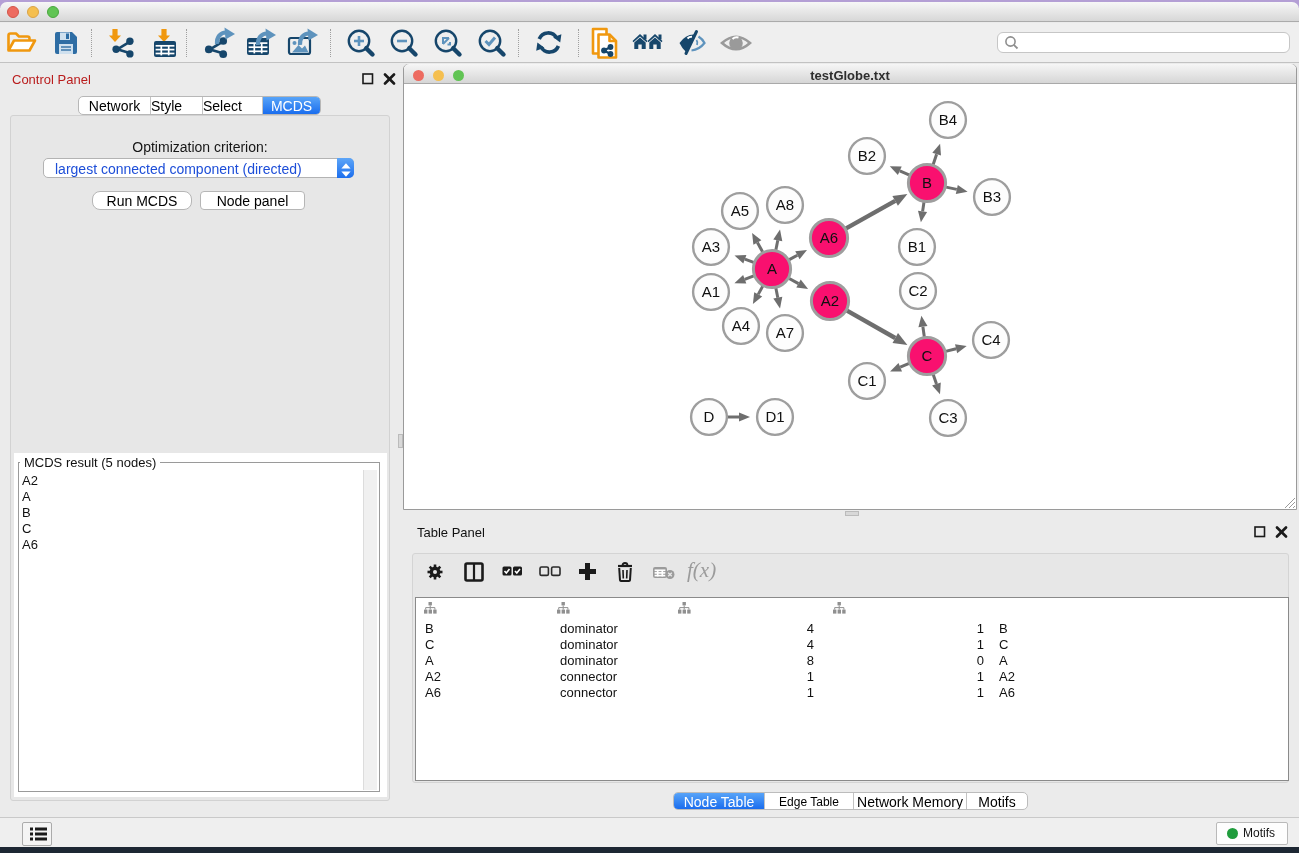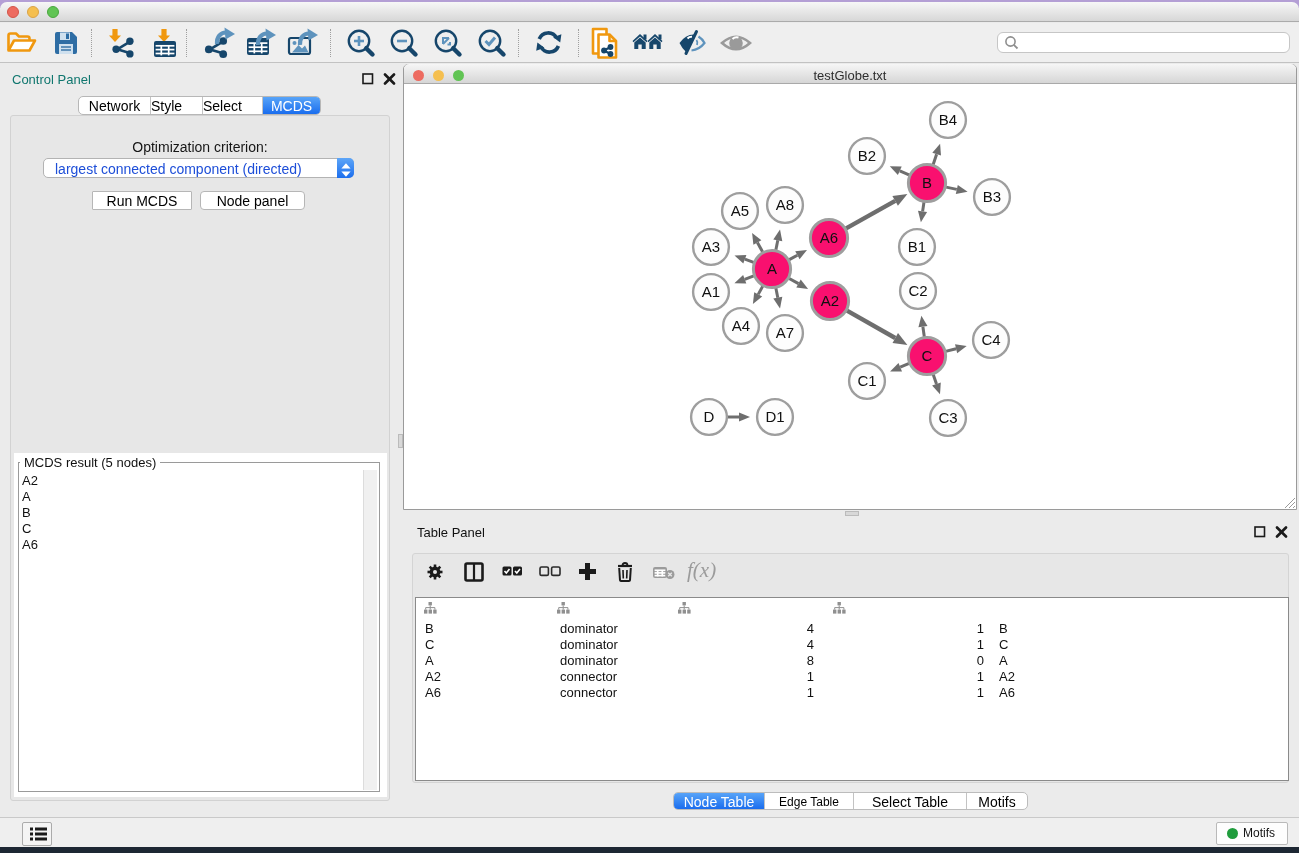--- a/index.html
+++ b/index.html
@@ -184,21 +184,21 @@
     <div class="vsep" style="left:186px"></div>
     <div class="vsep" style="left:330px"></div>
     <div class="vsep" style="left:518px"></div>
     <div class="vsep" style="left:578px"></div>
 <div class="abs" style="left:997px;top:32px;width:293px;height:21px;background:#fff;border:1px solid #c6c6c6;border-radius:6px"></div>
 <svg style="position:absolute;left:1004px;top:35px" width="16" height="16" viewBox="0 0 16 16">
       <circle cx="6.5" cy="6.5" r="4.6" fill="none" stroke="#8e8e8e" stroke-width="1.6"></circle>
       <line x1="9.9" y1="9.9" x2="13.5" y2="13.5" stroke="#8e8e8e" stroke-width="1.8"></line>
     </svg>
 
-<div class="abs" style="left:12px;top:72px;font-size:13px;color:#0f766e">Control Panel</div>
+<div class="abs" style="left:12px;top:72px;font-size:13px;color:#b91c1c">Control Panel</div>
 <svg style="position:absolute;left:362px;top:73px" width="34" height="12" viewBox="0 0 34 12">
       <rect x="1" y="1" width="9.5" height="9.5" fill="none" stroke="#1a1a1a" stroke-width="1.6"></rect>
 <g stroke="#1a1a1a" stroke-width="2.6" stroke-linecap="round">
         <line x1="23" y1="1.5" x2="32" y2="10.5"></line>
         <line x1="32" y1="1.5" x2="23" y2="10.5"></line>
       </g>
     </svg>
 <div class="abs" style="left:10px;top:115px;width:380px;height:686px;background:#e7e7e7;border:1px solid #d2d2d2;border-radius:3px"></div>
 
 <div class="abs" style="left:78px;top:96px;height:19px;border:1px solid #b7b7b7;border-radius:5px;overflow:hidden;display:flex;background:#fff">
@@ -211,35 +211,35 @@
 <div class="abs" style="left:10px;top:139px;width:380px;text-align:center;font-size:14px;color:#161616">Optimization criterion:</div>
 
 <div class="abs" style="left:43px;top:158px;width:311px;height:20px;background:#fff;border:1px solid #b3b3b3;border-radius:5px"></div>
 <div class="abs" style="left:55px;top:161px;font-size:14px;color:#1d4ed8">largest connected component (directed)</div>
 <div class="abs" style="left:337px;top:158px;width:17px;height:20px;background:linear-gradient(#5ea6f8,#1b6eee);border-radius:0 5px 5px 0"></div>
 <svg style="position:absolute;left:337.5px;top:160px" width="16" height="20" viewBox="0 0 16 20">
       <polygon points="8,3.2 12.6,8.6 3.4,8.6" fill="#fff"></polygon>
       <polygon points="8,16.8 12.6,11.4 3.4,11.4" fill="#fff"></polygon>
     </svg>
 
-<div class="abs" style="left:92px;top:191px;width:100px;height:19px;background:#fff;border:1px solid #b6b6b6;border-radius:1px;text-align:center;font-size:14px;line-height:18px">Run MCDS</div>
+<div class="abs" style="left:92px;top:191px;width:100px;height:19px;background:#fff;border:1px solid #b6b6b6;border-radius:8px;text-align:center;font-size:14px;line-height:18px">Run MCDS</div>
 <div class="abs" style="left:200px;top:191px;width:105px;height:19px;background:#fff;border:1px solid #b6b6b6;border-radius:4px;text-align:center;font-size:14px;line-height:18px">Node panel</div>
 
 <div class="abs" style="left:14px;top:453px;width:373px;height:344px;background:#fff"></div>
 <div class="abs" style="left:18px;top:462px;width:362px;height:330px;border:1px solid #9a9a9a"></div>
 <div class="abs" style="left:20px;top:455px;background:#fff;padding:0 4px;font-size:13px;color:#111">MCDS result (5 nodes)</div>
 <div class="abs" style="left:363px;top:470px;width:14px;height:320px;background:#f0f0f0;border-left:1px solid #dcdcdc"></div>
 <div class="abs" style="left:22px;top:473px;font-size:13px;line-height:16px;color:#111">A2<br>A<br>B<br>C<br>A6</div>
 
 <div class="abs" style="left:403px;top:64px;width:894px;height:446px;background:#fff;border:1px solid #9a9a9a;border-radius:5px 5px 0 0"></div>
 <div class="abs" style="left:404px;top:64px;width:892px;height:20px;border-radius:5px 5px 0 0;background:linear-gradient(#f6f6f6,#d6d6d6);border-bottom:1px solid #a9a9a9"></div>
 <div class="light" style="left:413px;top:70px;width:11px;height:11px;background:#ed6b60"></div>
 <div class="light" style="left:433px;top:70px;width:11px;height:11px;background:#f5bf4f"></div>
 <div class="light" style="left:453px;top:70px;width:11px;height:11px;background:#61c454"></div>
-<div class="abs" style="left:404px;top:68px;width:892px;text-align:center;font-size:13px;color:#2e2e2e;font-weight:400">testGlobe.txt</div>
+<div class="abs" style="left:404px;top:68px;width:892px;text-align:center;font-size:13px;color:#2e2e2e;font-weight:700">testGlobe.txt</div>
 <svg id="graph" width="892" height="424" style="position:absolute;left:404px;top:85px" font-family="Liberation Sans, sans-serif">
 <line x1="353.0" y1="189.6" x2="340.7" y2="194.3" stroke="#6e6e6e" stroke-width="3.0"></line>
 <polygon points="330.4,198.2 339.1,190.0 342.3,198.6" fill="#6e6e6e"></polygon>
 <line x1="382.0" y1="191.7" x2="394.5" y2="198.6" stroke="#6e6e6e" stroke-width="3.0"></line>
 <polygon points="404.1,203.9 392.3,202.6 396.7,194.6" fill="#6e6e6e"></polygon>
 <line x1="352.9" y1="178.6" x2="340.9" y2="174.2" stroke="#6e6e6e" stroke-width="3.0"></line>
 <polygon points="330.5,170.5 342.4,169.9 339.3,178.5" fill="#6e6e6e"></polygon>
 <line x1="360.4" y1="198.1" x2="354.2" y2="209.4" stroke="#6e6e6e" stroke-width="3.0"></line>
 <polygon points="348.9,219.0 350.2,207.2 358.2,211.6" fill="#6e6e6e"></polygon>
 <line x1="360.3" y1="170.0" x2="353.4" y2="157.5" stroke="#6e6e6e" stroke-width="3.0"></line>
@@ -487,21 +487,21 @@
         <span style="left:145px">connector</span>
 <span style="left:249px;width:150px;text-align:right">1</span>
 <span style="left:419px;width:150px;text-align:right">1</span>
 <span style="left:584px">A6</span>
       </div>
     </div>
 
 <div class="abs" style="left:673px;top:792px;height:18px;border:1px solid #bcbcbc;border-radius:5px;overflow:hidden;display:flex;background:#fff">
 <div class="tabseg" style="width:90px;text-align:center;font-size:14px;line-height:18px;background:linear-gradient(#58a4f8,#1a6dee);color:#fff">Node Table</div>
 <div class="tabseg" style="width:90px;text-align:center;font-size:12px;line-height:18px;border-right:1px solid #c3c3c3;border-left:1px solid #c3c3c3">Edge Table</div>
-<div class="tabseg" style="width:113px;text-align:center;font-size:14px;line-height:18px;border-right:1px solid #c3c3c3">Select Table</div>
+<div class="tabseg" style="width:113px;text-align:center;font-size:14px;line-height:18px;border-right:1px solid #c3c3c3">Network Memory</div>
 <div class="tabseg" style="width:60px;text-align:center;font-size:14px;line-height:18px">Motifs</div>
 </div>
 
 <div class="abs" style="left:0;top:817px;width:1299px;height:30px;background:#efefef;border-top:1px solid #c9c9c9"></div>
 <div class="abs" style="left:22px;top:822px;width:30px;height:24px;background:#f4f4f4;border:1px solid #ababab;border-radius:2px"></div>
 <svg style="position:absolute;left:30px;top:827px" width="17" height="14" viewBox="0 0 17 14">
       <g fill="#1a1a1a">
         <rect x="0" y="0.5" width="3" height="3"></rect>
         <rect x="5" y="0.5" width="12" height="3"></rect>
 <rect x="0" y="5.5" width="3" height="3"></rect>

